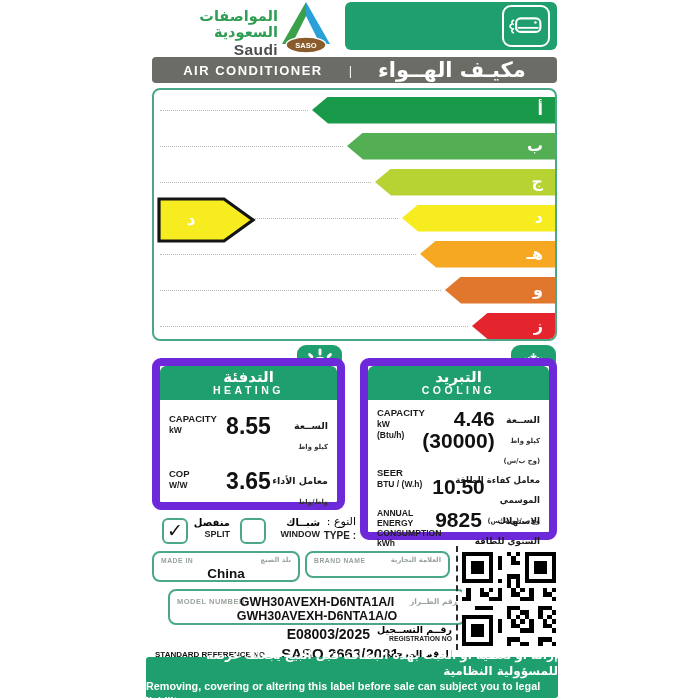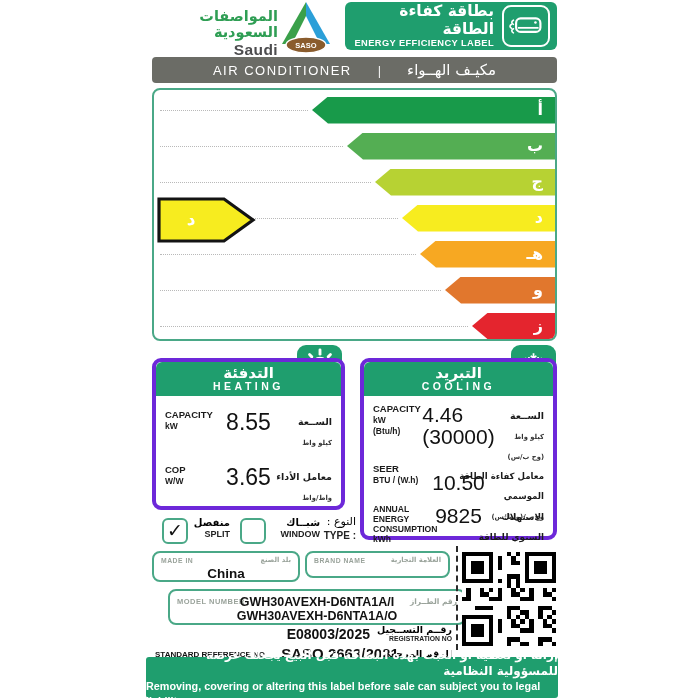--- a/index.html
+++ b/index.html
@@ -17,50 +17,50 @@
                border-radius:6px;display:flex;align-items:center;justify-content:flex-end;gap:8px;padding-right:7px;box-sizing:border-box;}
   .title-panel .txt{text-align:right;color:#fff;line-height:1.15;}
   .title-panel .t-ar{font-size:15.5px;font-weight:bold;}
   .title-panel .t-en{font-size:9.3px;font-weight:bold;letter-spacing:.4px;}
   .ac-badge{width:44px;height:38px;border:2.5px solid #fff;border-radius:9px;flex:0 0 auto;
             display:flex;align-items:center;justify-content:center;}
 
   
   .product-bar{left:152px;top:57px;width:405px;height:26px;background:#6b6c66;border-radius:4px;
                display:flex;align-items:center;justify-content:center;gap:26px;color:#fff;}
-  .product-bar .en{font-size:13px;font-weight:normal;letter-spacing:1.5px;}
+  .product-bar .en{font-size:13px;font-weight:bold;letter-spacing:1.5px;}
   .product-bar .sep{font-size:13px;opacity:.9;}
-  .product-bar .arp{font-size:15px;font-weight:normal;}
+  .product-bar .arp{font-size:21px;font-weight:bold;}
 
   
   .rating-box{left:152px;top:88px;width:405px;height:253px;background:#fff;
               border:2px solid #4aa887;border-radius:8px;box-sizing:border-box;overflow:hidden;}
   .scale-row{position:absolute;left:0;width:401px;height:27px;}
   .scale-dots{position:absolute;top:50%;border-top:1.5px dotted #b9b9b9;height:0;}
   .scale-bar{position:absolute;right:0;top:0;height:27px;
              clip-path:polygon(0 50%,16px 0,100% 0,100% 100%,16px 100%);}
   .scale-letter{position:absolute;right:12px;top:50%;transform:translateY(-54%);
                 color:#fff;font-weight:bold;font-size:16px;font-family:"DejaVu Sans",sans-serif;}
   .pointer{left:3px;top:106px;width:100px;height:48px;}
   .pointer-letter{position:absolute;left:0;top:50%;width:68px;text-align:center;transform:translateY(-54%);
                   color:#fff;font-weight:bold;font-size:17px;font-family:"DejaVu Sans",sans-serif;}
 
   
   .icon-tab{width:45px;height:42px;background:var(--green);border-radius:9px;
             display:flex;align-items:flex-start;justify-content:center;}
-  .sec-box{background:#fff;border:4px solid #6d28d9;border-radius:9px;box-sizing:border-box;}
+  .sec-box{background:#fff;border:8px solid #6d28d9;border-radius:9px;box-sizing:border-box;}
   .sec-head{height:34px;background:var(--green);border-radius:6px 6px 0 0;color:#fff;text-align:center;
             display:flex;flex-direction:column;justify-content:center;line-height:1.05;}
   .sec-head .h-ar{font-size:15px;font-weight:bold;}
   .sec-head .h-en{font-size:10.5px;font-weight:bold;letter-spacing:3.5px;}
   .vrow{position:absolute;left:0;right:0;}
   .vrow .lbl-en{position:absolute;left:9px;top:0;font-size:9.5px;font-weight:bold;color:#1b1b1b;line-height:1.15;}
   .vrow .lbl-en .unit{font-size:8.5px;font-weight:bold;}
-  .vrow .val{position:absolute;left:50%;transform:translateX(-50%);top:0;font-size:23px;font-weight:normal;
-             color:#111;line-height:1.05;text-align:left;white-space:nowrap;}
+  .vrow .val{position:absolute;left:50%;transform:translateX(-50%);top:0;font-size:23px;font-weight:bold;
+             color:#111;line-height:1.05;text-align:right;white-space:nowrap;}
   .vrow .lbl-ar{position:absolute;right:9px;top:0;text-align:right;line-height:1.25;}
   .vrow .lbl-ar .a1{font-size:9.5px;font-weight:bold;color:#1b1b1b;}
   .vrow .lbl-ar .a2{font-size:6.8px;color:#333;font-weight:bold;}
 
   
   .checkbox{width:26px;height:26px;border:2px solid #4aa887;border-radius:6px;background:#fff;
             display:flex;align-items:center;justify-content:center;box-sizing:border-box;}
   .check{font-size:19px;font-weight:bold;color:#111;line-height:1;transform:translateY(-1px);}
   .opt-lbl{line-height:1.2;}
   .opt-lbl .o-ar{font-size:10px;font-weight:bold;}
@@ -111,24 +111,20 @@
     <svg viewBox="0 0 54 54">
       <polygon points="27,2 3,44 27,44" fill="#3aa04a"></polygon>
       <polygon points="27,2 51,44 27,44" fill="#2b9fd8"></polygon>
       <polygon points="27,16 14,42 40,42" fill="#ffffff"></polygon>
       <ellipse cx="27" cy="45" rx="20" ry="8" fill="#8a5c2d" stroke="#fff" stroke-width="1.5"></ellipse>
       <text x="27" y="48" text-anchor="middle" font-size="7.5" font-weight="bold" fill="#fff" font-family="Liberation Sans, DejaVu Sans, sans-serif">SASO</text>
     </svg>
   </div>
 
   <div class="abs title-panel">
-    <div class="txt">
-      <div class="t-ar ar">بطاقة كفاءة الطاقة</div>
-      <div class="t-en">ENERGY EFFICIENCY LABEL</div>
-    </div>
     <div class="ac-badge">
       <svg viewBox="0 0 40 32" width="36" height="29">
         <rect x="9" y="7" width="27" height="15" rx="5" fill="none" stroke="#fff" stroke-width="2.4"></rect>
         <line x1="11" y1="17.5" x2="34" y2="17.5" stroke="#fff" stroke-width="2"></line>
         <circle cx="30.5" cy="11.5" r="1.4" fill="#fff"></circle>
         <g stroke="#fff" stroke-width="1.8" fill="none" stroke-linecap="round">
           <path d="M6 9 c-2.4 1.4 -2.4 3.2 0 4.6"></path>
           <path d="M4 13.5 c-2.4 1.4 -2.4 3.2 0 4.6"></path>
           <path d="M6 18.5 c-2.4 1.4 -2.4 3.2 0 4.6"></path>
         </g>

